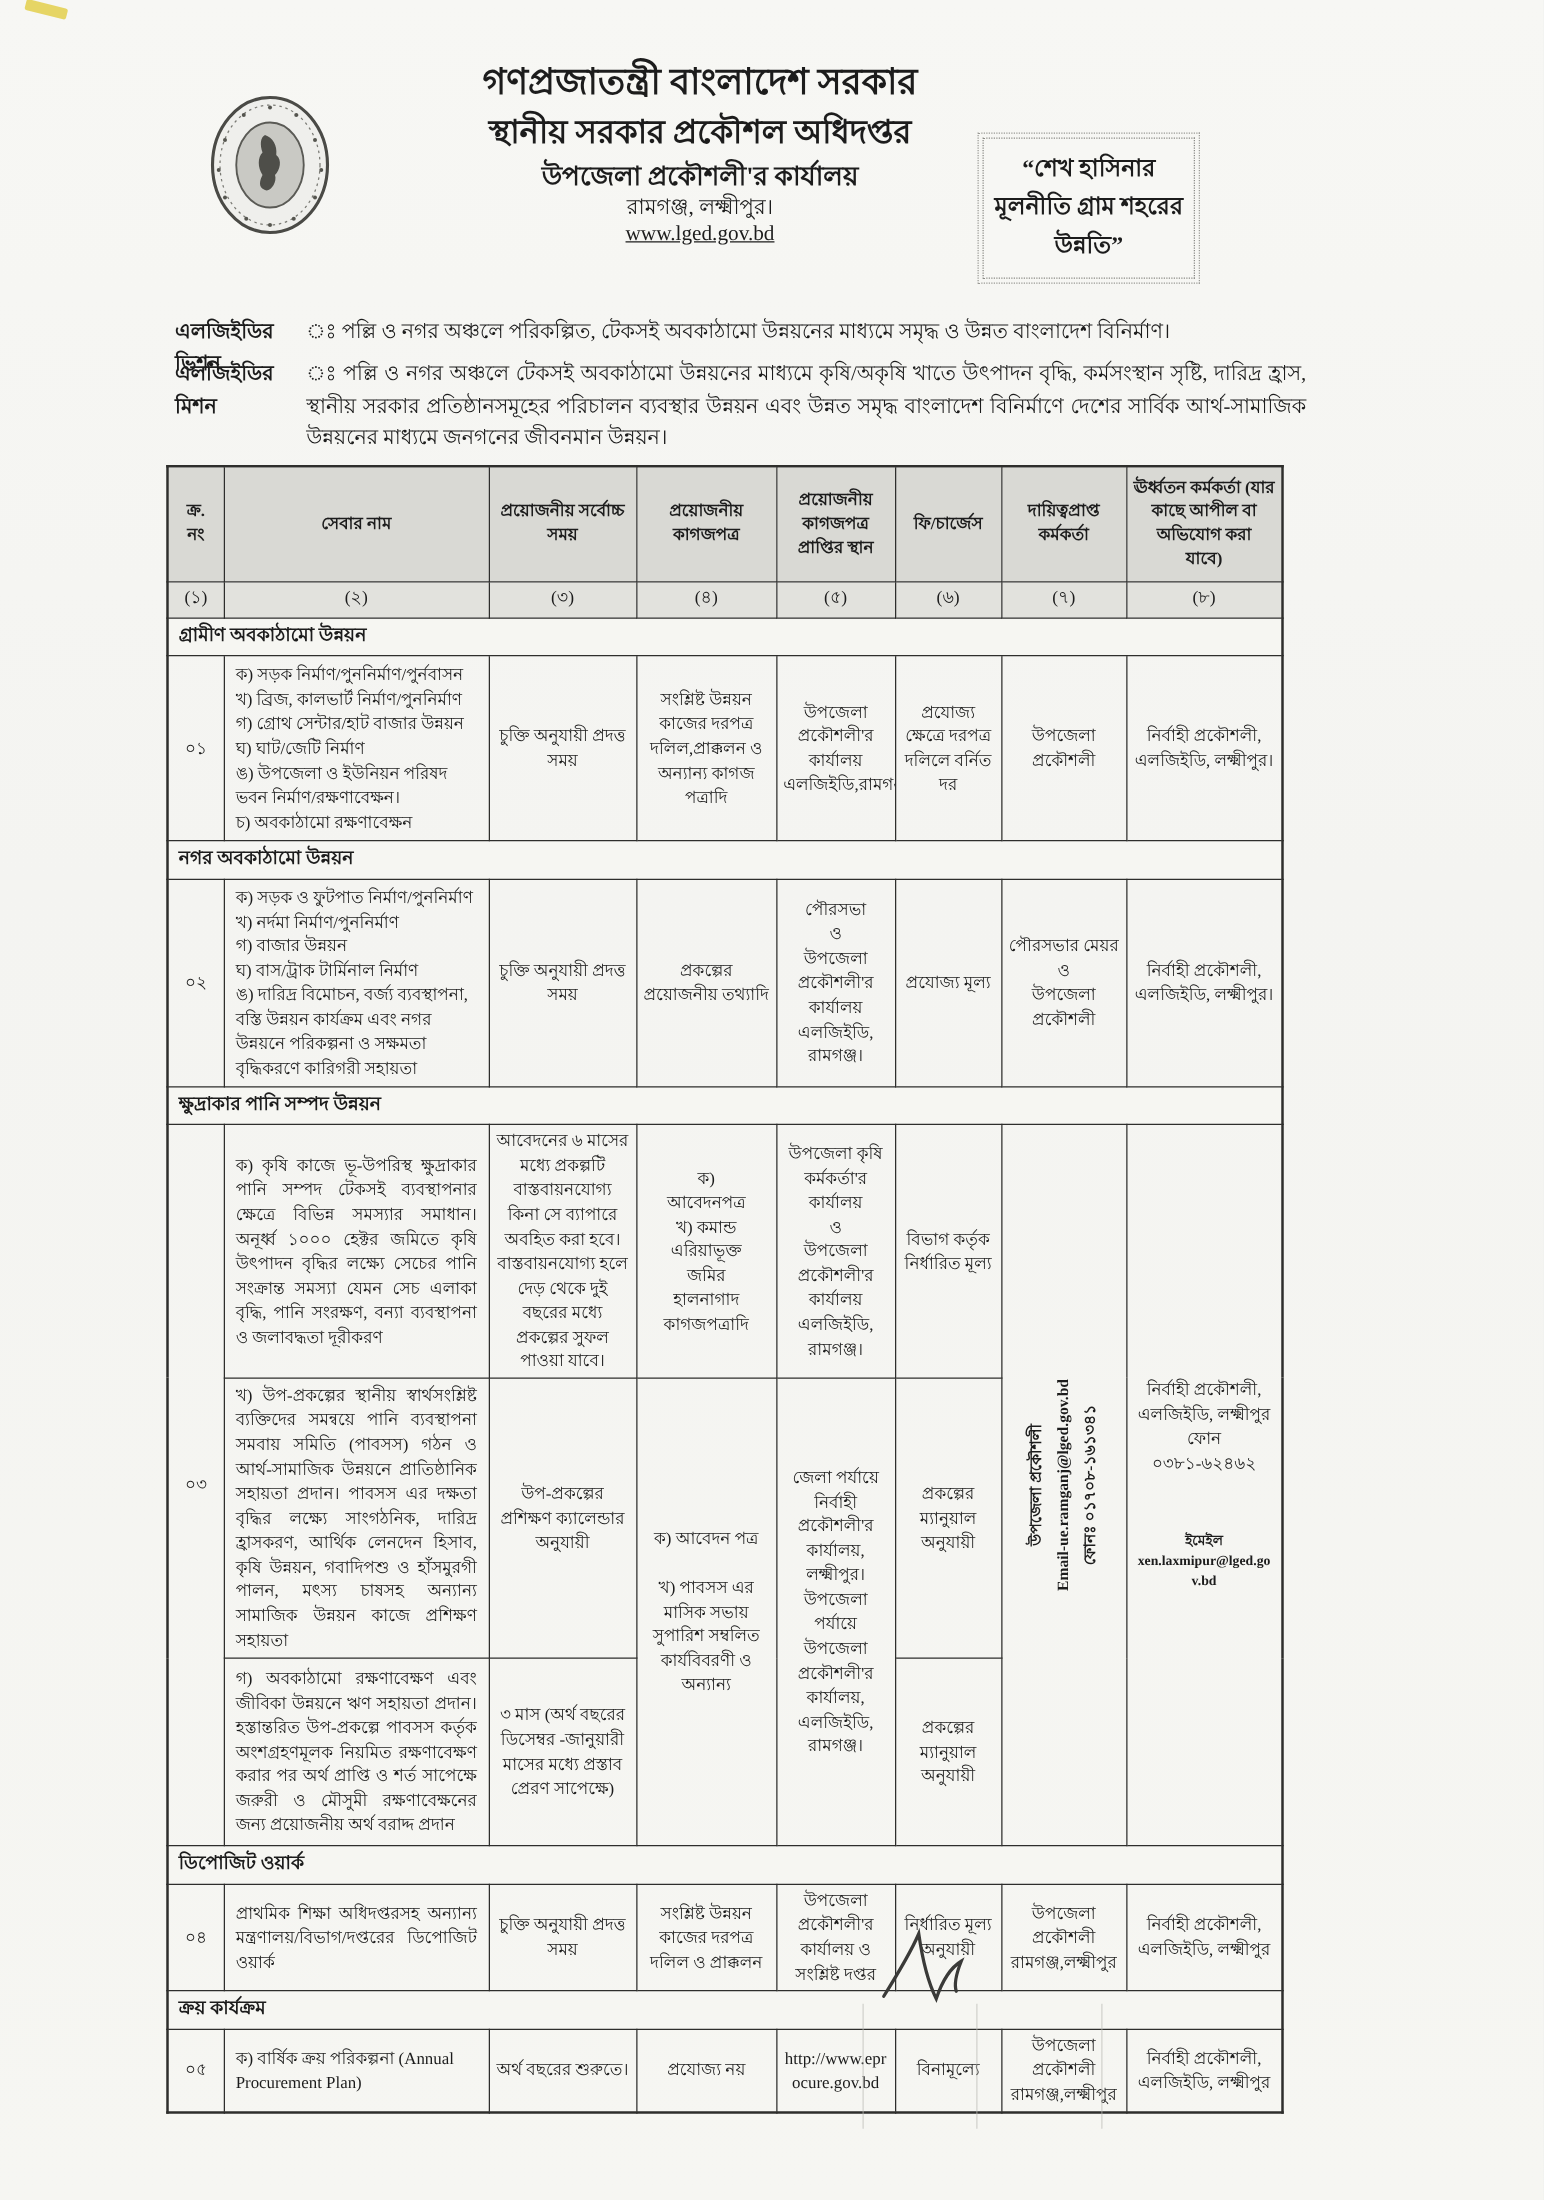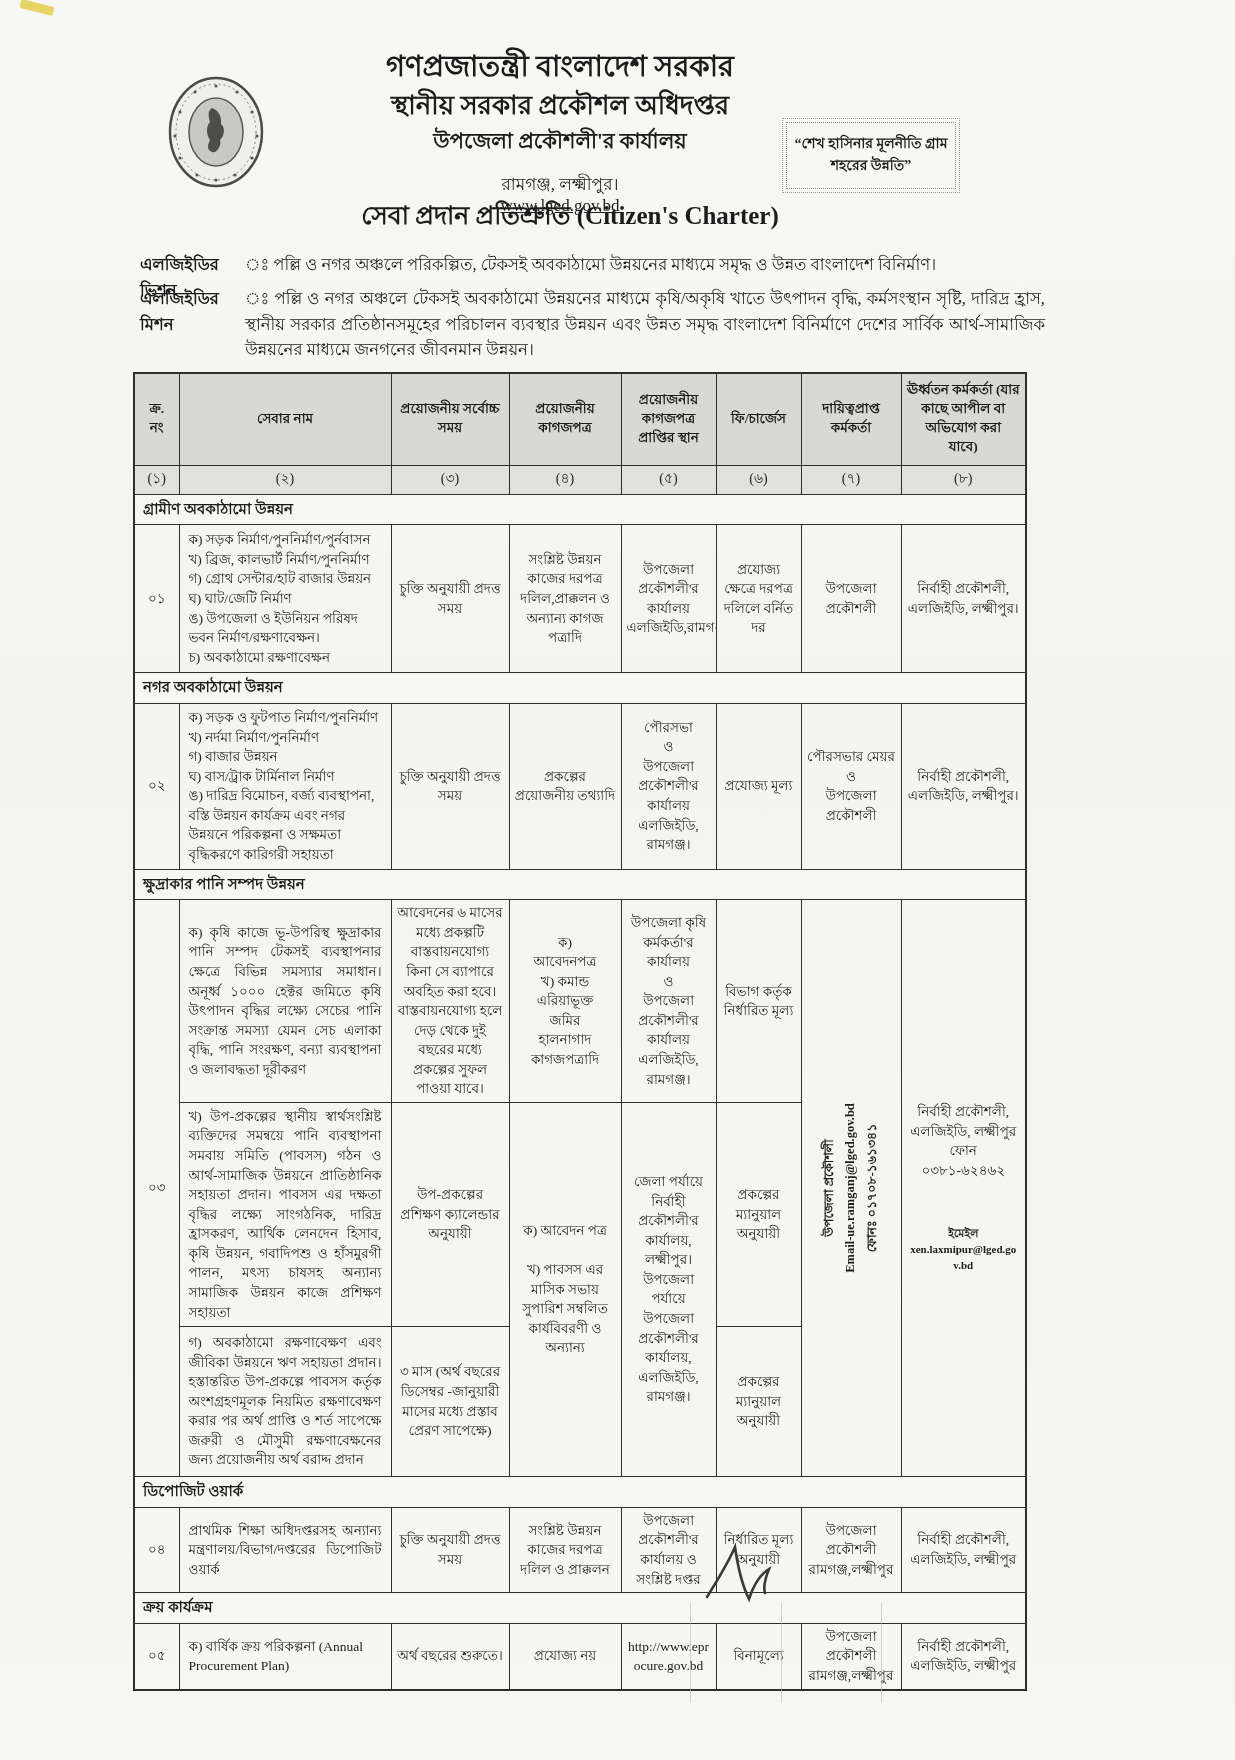--- a/index.html
+++ b/index.html
@@ -18,28 +18,28 @@
   .corner-mark{
     position:absolute;left:20px;top:3px;width:34px;height:9px;
     background:#e3cf4b;transform:rotate(14deg);opacity:.85;border-radius:2px;
   }
   
   .logo{position:absolute;left:166px;top:74px;width:100px;height:116px;}
   .hdr{position:absolute;left:0;top:48px;width:1120px;text-align:center;line-height:1.25;}
   .hdr .l1{font-size:29px;font-weight:bold;}
   .hdr .l2{font-size:26px;font-weight:bold;margin-top:6px;}
   .hdr .l3{font-size:21px;font-weight:bold;margin-top:5px;}
-  .hdr .l4{font-size:17px;margin-top:20px;}
+  .hdr .l4{font-size:17px;margin-top:1px;}
   .hdr .web{font-size:17px;margin-top:0;text-decoration:underline;}
   .slogan{
-    position:absolute;left:786px;top:122px;width:156px;
+    position:absolute;left:786px;top:110px;width:156px;
     border:1px dotted #8a8a86;outline:1px dotted #9a9a96;outline-offset:3px;
     background:#f7f7f4;
     padding:10px 6px;text-align:center;
-    font-size:14px;font-weight:bold;line-height:1.6;
+    font-size:19px;font-weight:bold;line-height:1.6;
   }
   .doc-title{
     position:absolute;left:0;top:196px;width:1140px;text-align:center;
     font-size:25px;font-weight:bold;
   }
   
   .vm{position:absolute;left:140px;width:905px;font-size:16.5px;line-height:1.55;}
   .vm .lbl{position:absolute;left:0;top:0;width:108px;font-weight:bold;}
   .vm .txt{margin-left:105px;text-align:justify;}
   .vision{top:252px;}
@@ -119,21 +119,20 @@
     <div class="l1">গণপ্রজাতন্ত্রী বাংলাদেশ সরকার</div>
     <div class="l2">স্থানীয় সরকার প্রকৌশল অধিদপ্তর</div>
     <div class="l3">উপজেলা প্রকৌশলী'র কার্যালয়</div>
     <div class="l4">রামগঞ্জ, লক্ষ্মীপুর।</div>
     <div class="web">www.lged.gov.bd</div>
   </div>
 
   <div class="slogan">“শেখ হাসিনার মূলনীতি
 গ্রাম শহরের উন্নতি”</div>
 
-  <div class="doc-title">সেবা প্রদান প্রতিশ্রুতি (Citizen's Charter)</div>
 
   <div class="vm vision">
     <div class="lbl">এলজিইডির ভিশন</div>
     <div class="txt">ঃ পল্লি ও নগর অঞ্চলে পরিকল্পিত, টেকসই অবকাঠামো উন্নয়নের মাধ্যমে সমৃদ্ধ ও উন্নত বাংলাদেশ বিনির্মাণ।</div>
   </div>
   <div class="vm mission">
     <div class="lbl">এলজিইডির মিশন</div>
     <div class="txt">ঃ পল্লি ও নগর অঞ্চলে টেকসই অবকাঠামো উন্নয়নের মাধ্যমে কৃষি/অকৃষি খাতে উৎপাদন বৃদ্ধি, কর্মসংস্থান সৃষ্টি, দারিদ্র হ্রাস, স্থানীয় সরকার প্রতিষ্ঠানসমূহের পরিচালন ব্যবস্থার উন্নয়ন এবং উন্নত সমৃদ্ধ বাংলাদেশ বিনির্মাণে দেশের সার্বিক আর্থ-সামাজিক উন্নয়নের মাধ্যমে জনগনের জীবনমান উন্নয়ন।</div>
   </div>
 

